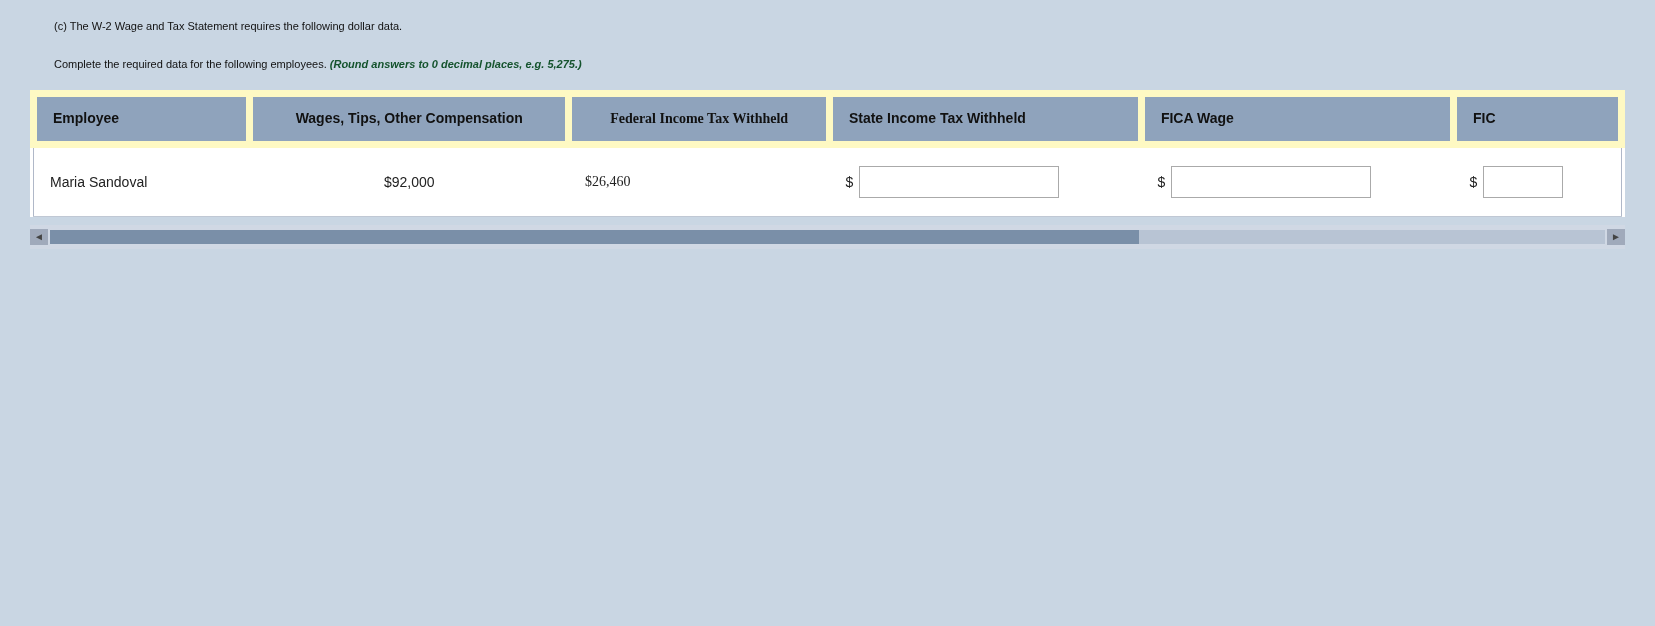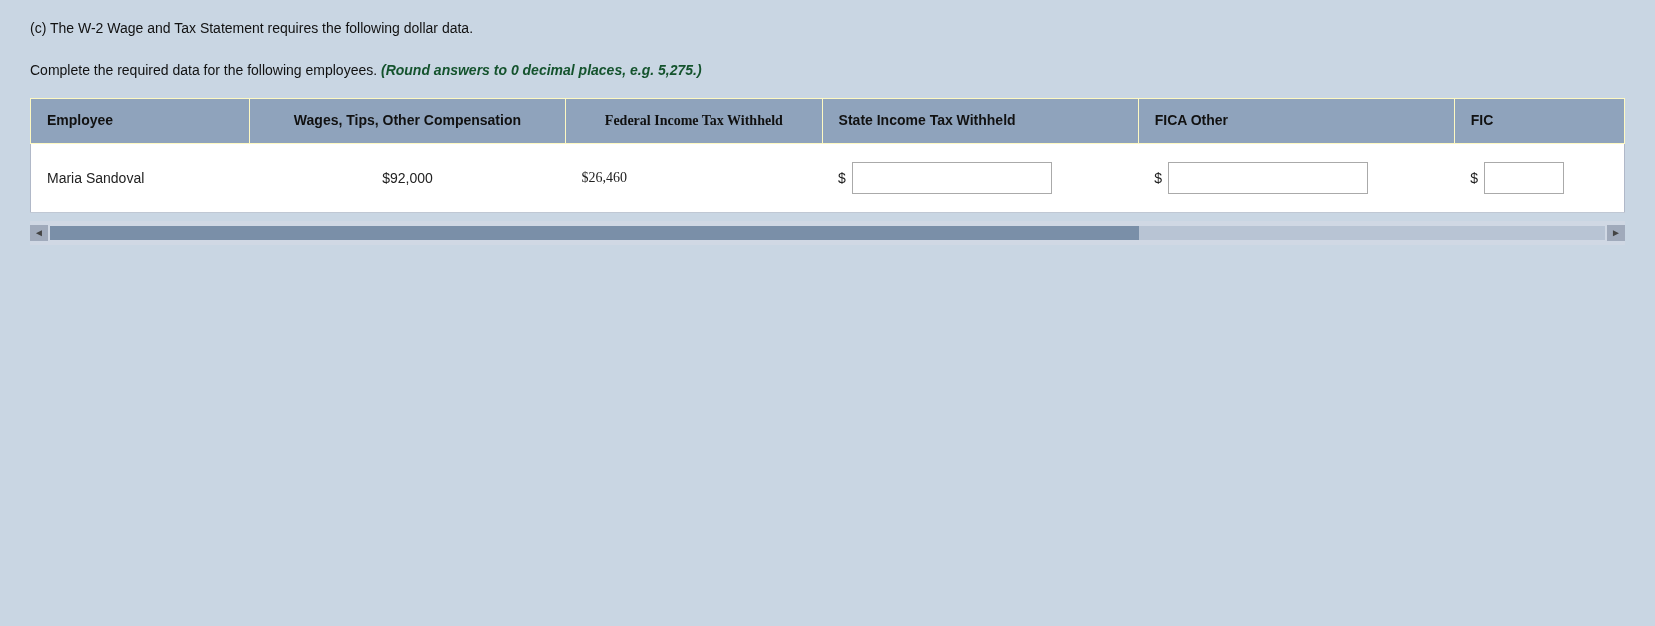--- a/index.html
+++ b/index.html
@@ -9,22 +9,23 @@
       font-family: Arial, sans-serif;
       font-size: 14px;
       color: #222;
       width: 1655px;
       min-height: 626px;
       padding: 20px 30px;
     }
 
     .intro-text {
       margin-bottom: 10px;
-      font-size: 14px;
+      font-size: 11px;
       color: #111;
+      margin-left: 24px;
     }
 
     .round-note {
       color: #14532d;
       font-style: italic;
       font-weight: bold;
     }
 
     .table-wrapper {
       overflow-x: auto;
@@ -43,21 +44,21 @@
     thead tr {
       background: #8fa3bc;
       color: #111;
     }
 
     thead th {
       padding: 12px 16px;
       text-align: center;
       font-weight: bold;
       font-size: 14px;
-      border: 1px solid #fef9c3;
+      border: 7px solid #fef9c3;
       vertical-align: middle;
       line-height: 1.4;
       margin-left: 40px;
     }
 
     tbody tr {
       border-bottom: 1px solid #c0c8d4;
     }
 
     tbody tr:nth-child(even) {
@@ -152,21 +153,21 @@
 </p>
 
 <div class="table-wrapper">
   <table>
     <thead>
       <tr>
         <th class="col-employee">Employee</th>
         <th class="col-wages">Wages, Tips, Other Compensation</th>
         <th class="col-federal">Federal Income Tax Withheld</th>
         <th class="col-state">State Income Tax Withheld</th>
-        <th class="col-fica-wages">FICA Other</th>
+        <th class="col-fica-wages">FICA Wage</th>
         <th class="col-fica-tax">FIC</th>
       </tr>
     </thead>
     <tbody id="table-body">
     <tr>
           <td class="col-employee">Maria Sandoval</td>
           <td class="col-wages">$92,000</td>
           <td class="col-federal">$26,460</td>
           <td class="col-state">
             <div class="input-cell">

